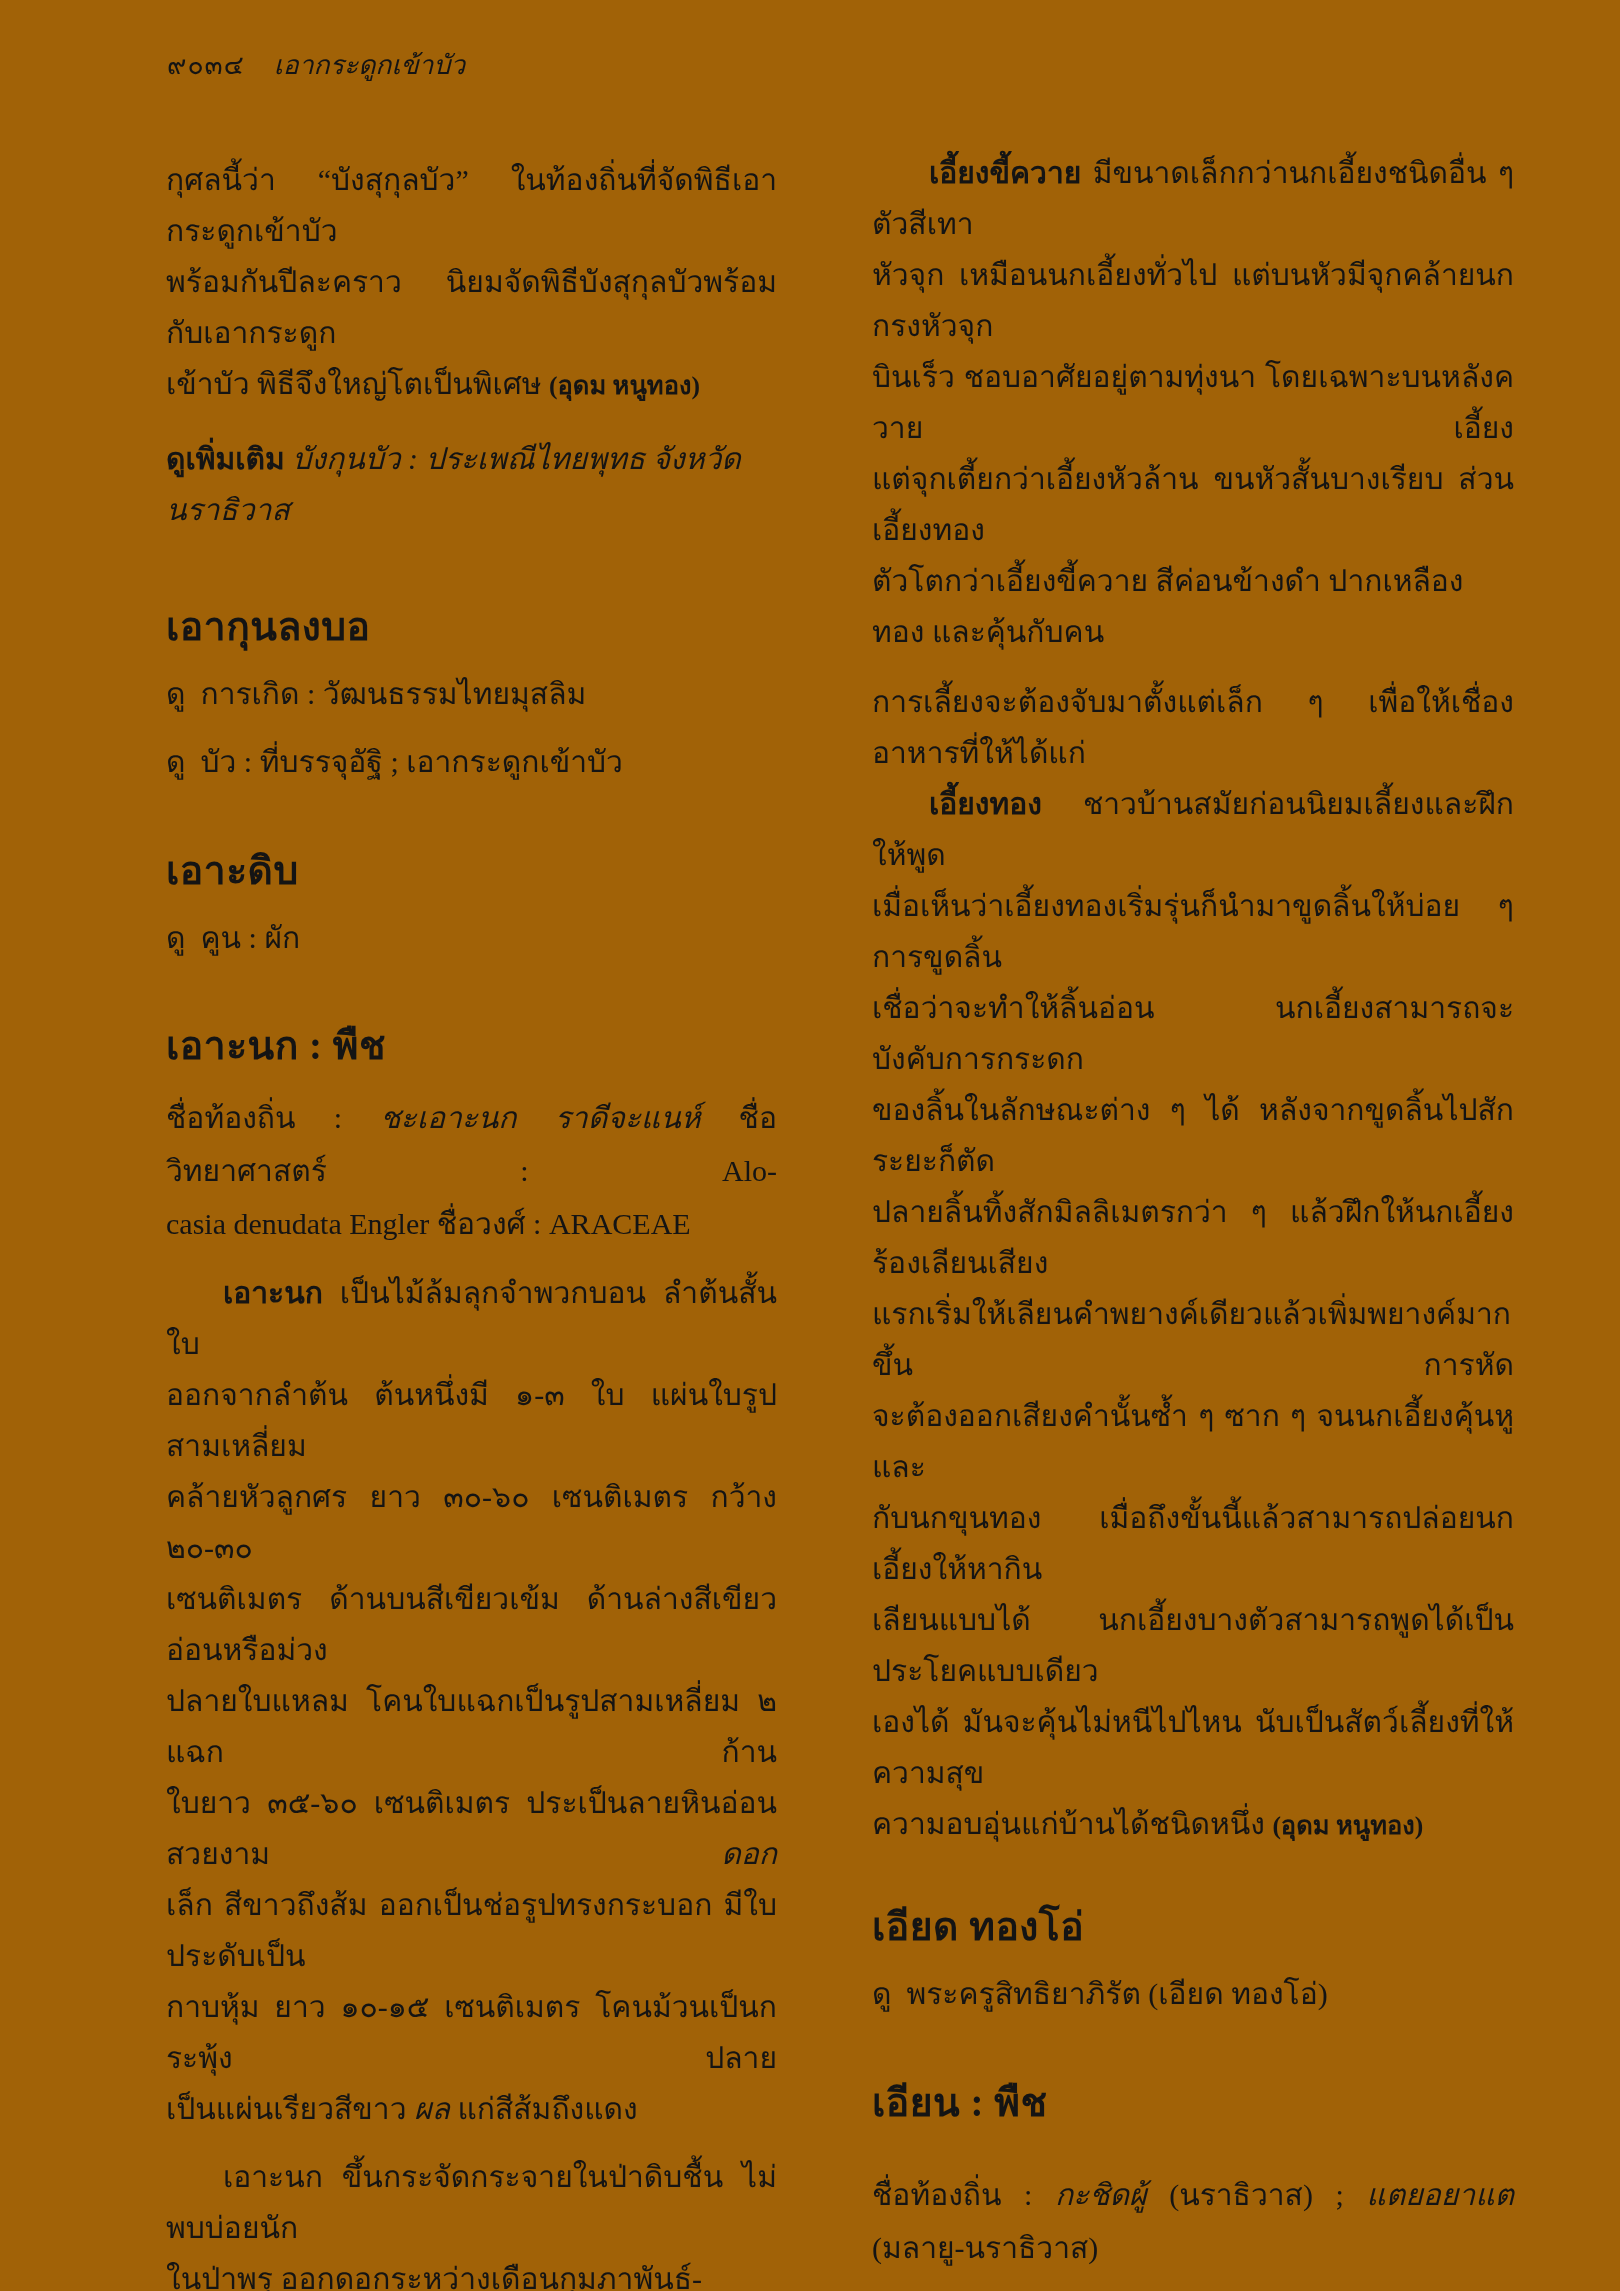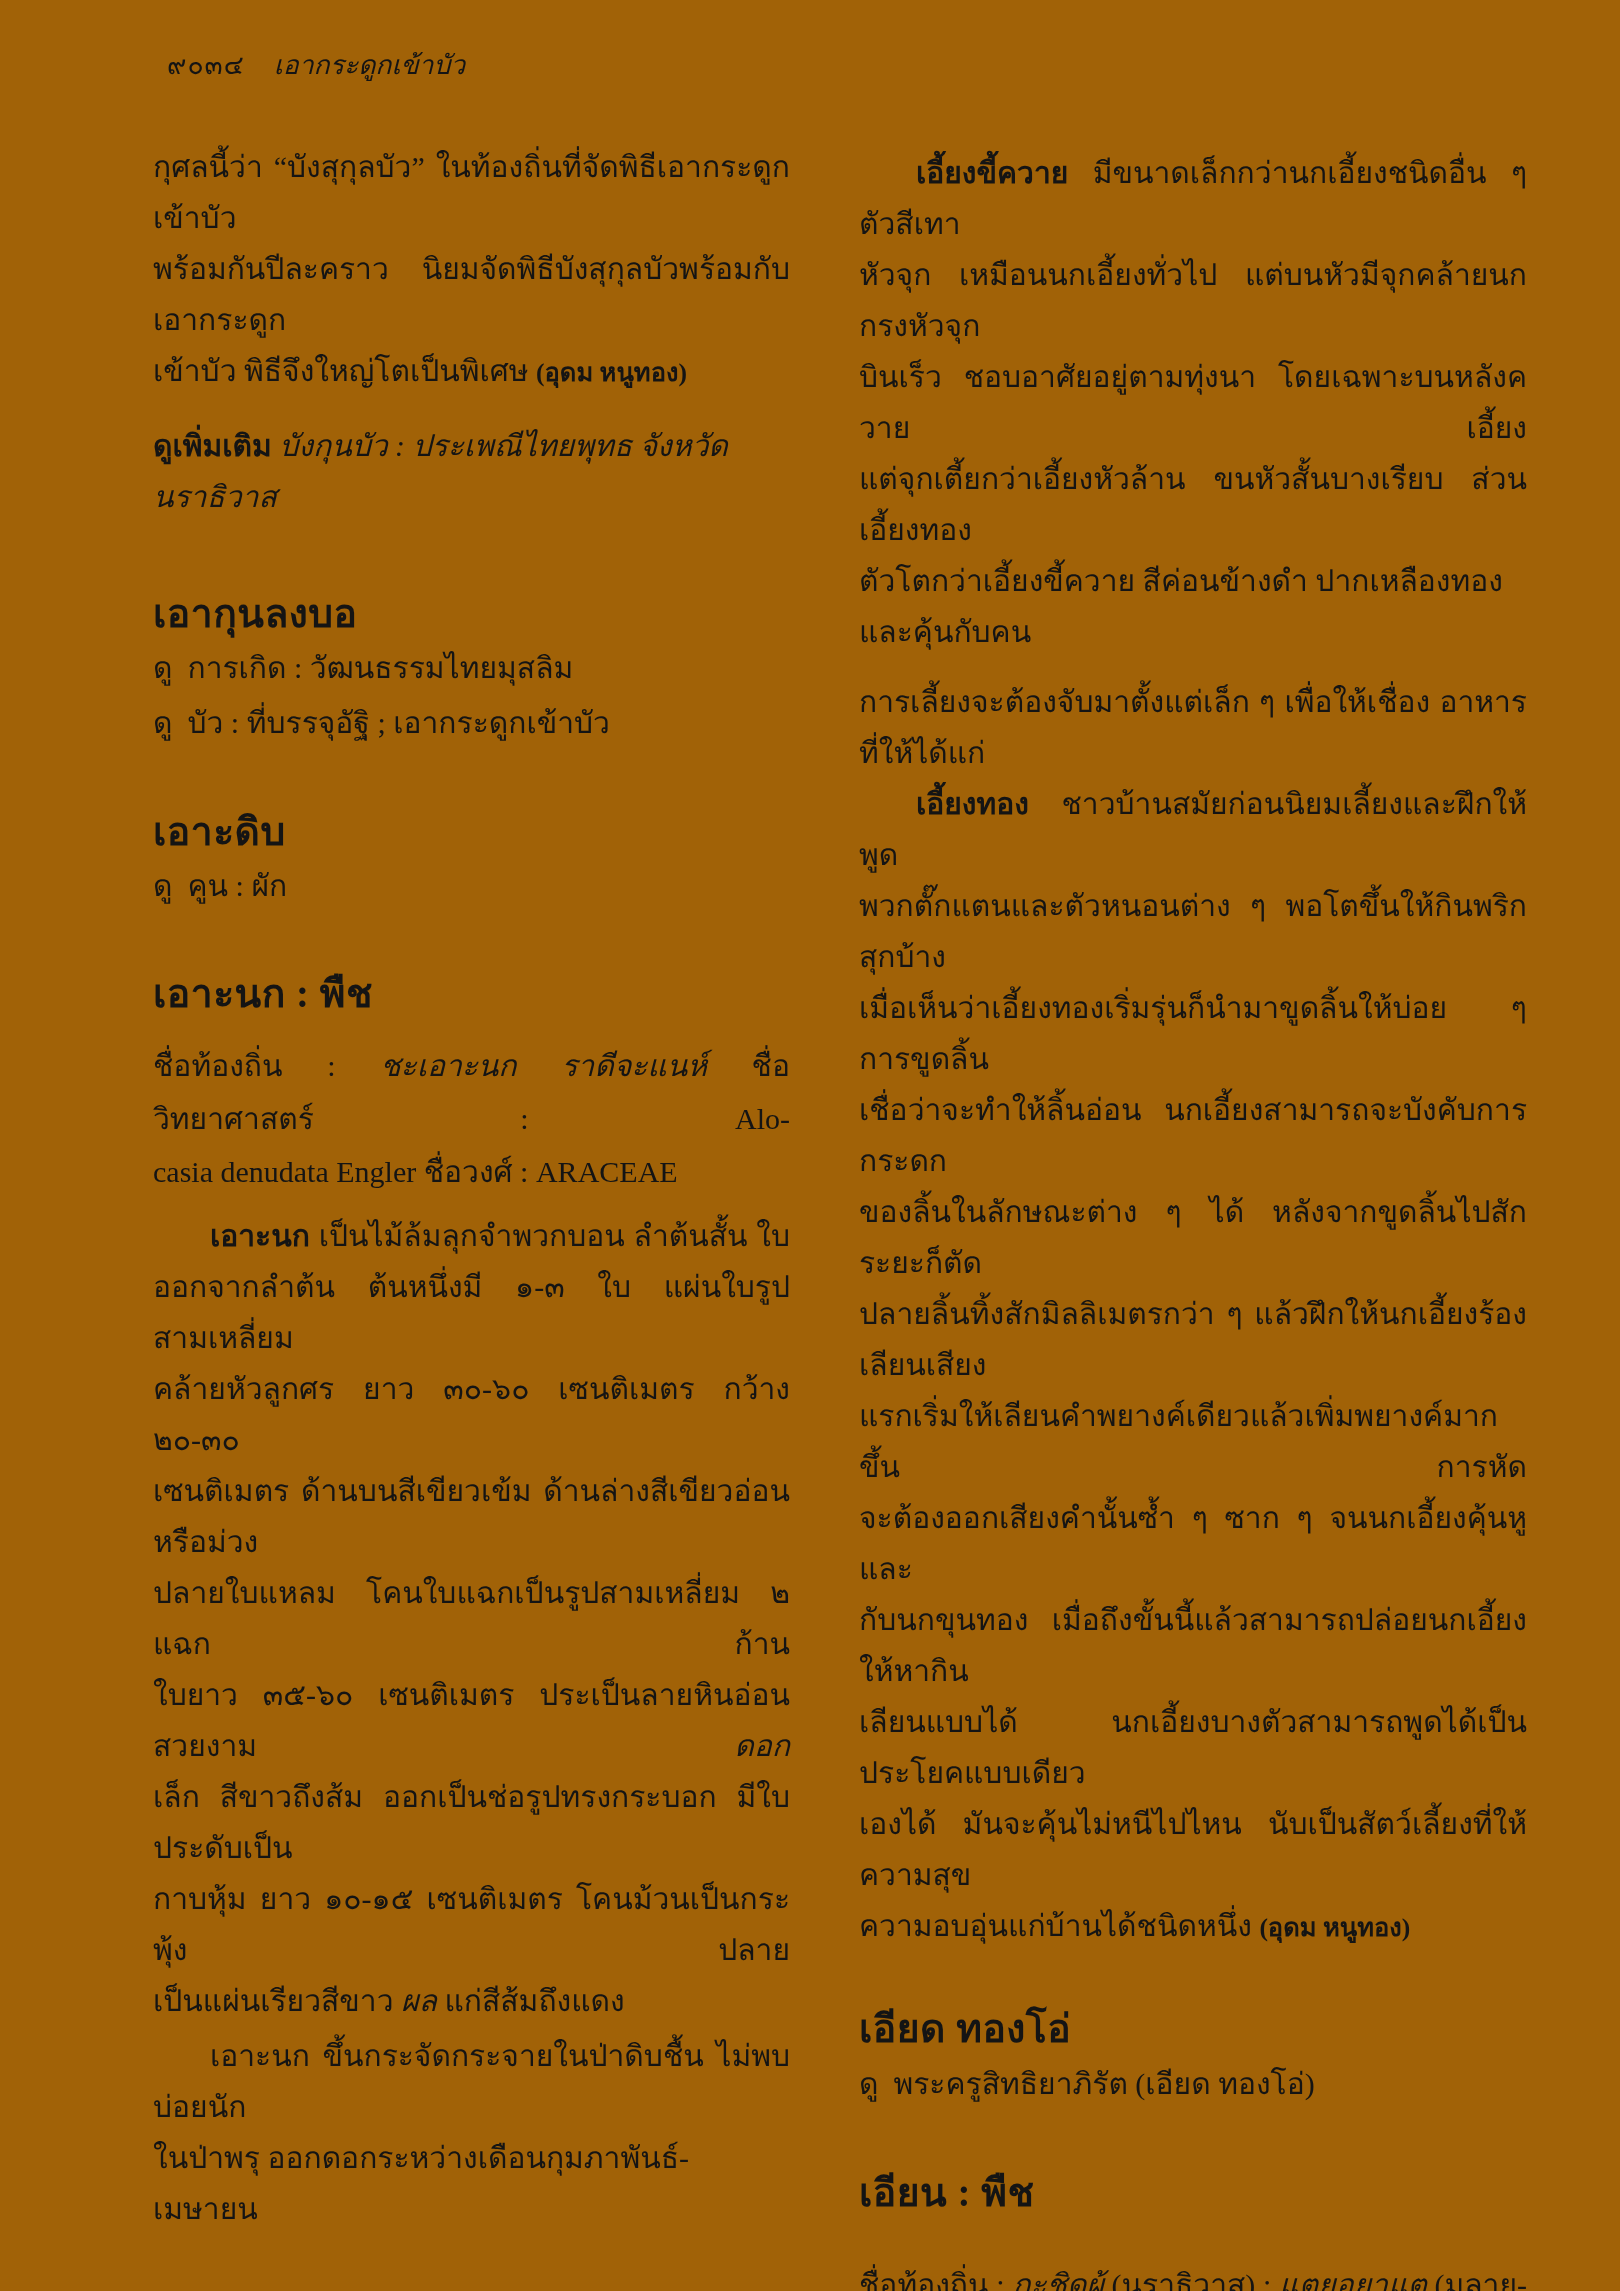--- a/index.html
+++ b/index.html
@@ -13,21 +13,21 @@
   }
   .running-head {
     position:absolute; left:167px; top:49px;
     font-size:26.5px; line-height:33px; white-space:nowrap;
   }
   .running-head .pageno { font-weight:normal; letter-spacing:1px; margin-right:29px; }
   .running-head .title  { font-style:italic; }
   .column { position:absolute; top:137px; }
   .col-left  { left:149px; width:645px; }
   .col-right { left:855px; width:676px; }
-  .block { margin:4px; }
+  .block { margin:17px; }
   .para .line, .crossref .line, .see_also .line { font-size:30px; line-height:51px; }
   .names .line { font-size:30px; line-height:53px; }
   .line {
     text-align:justify;
     text-align-last:justify;
     overflow-wrap:break-word;
   }
   .line.last { text-align:left; text-align-last:left; }
   .line.indent { text-indent:57px; }
   .hw {
@@ -91,21 +91,20 @@
       <div class="block para" style="margin-top: 9.8px;">
         <div class="line indent"><span class="seg-b">เอี้ยงขี้ควาย </span><span class="seg-n">มีขนาดเล็กกว่านกเอี้ยงชนิดอื่น ๆ ตัวสีเทา</span></div>
         <div class="line"><span class="seg-n">หัวจุก เหมือนนกเอี้ยงทั่วไป แต่บนหัวมีจุกคล้ายนกกรงหัวจุก</span></div>
         <div class="line"><span class="seg-n">บินเร็ว ชอบอาศัยอยู่ตามทุ่งนา โดยเฉพาะบนหลังควาย เอี้ยง</span></div>
         <div class="line"><span class="seg-n">แต่จุกเตี้ยกว่าเอี้ยงหัวล้าน ขนหัวสั้นบางเรียบ ส่วนเอี้ยงทอง</span></div>
         <div class="line last"><span class="seg-n">ตัวโตกว่าเอี้ยงขี้ควาย สีค่อนข้างดำ ปากเหลืองทอง และคุ้นกับคน</span></div>
       </div>
       <div class="block para" style="margin-top: 19.6px;">
         <div class="line"><span class="seg-n">การเลี้ยงจะต้องจับมาตั้งแต่เล็ก ๆ เพื่อให้เชื่อง อาหารที่ให้ได้แก่</span></div>
         <div class="line indent"><span class="seg-b">เอี้ยงทอง </span><span class="seg-n">ชาวบ้านสมัยก่อนนิยมเลี้ยงและฝึกให้พูด</span></div>
-        <div class="line"><span class="seg-n">พวกตั๊กแตนและตัวหนอนต่าง ๆ พอโตขึ้นให้กินพริกสุกบ้าง</span></div>
         <div class="line"><span class="seg-n">เมื่อเห็นว่าเอี้ยงทองเริ่มรุ่นก็นำมาขูดลิ้นให้บ่อย ๆ การขูดลิ้น</span></div>
         <div class="line"><span class="seg-n">เชื่อว่าจะทำให้ลิ้นอ่อน นกเอี้ยงสามารถจะบังคับการกระดก</span></div>
         <div class="line"><span class="seg-n">ของลิ้นในลักษณะต่าง ๆ ได้ หลังจากขูดลิ้นไปสักระยะก็ตัด</span></div>
         <div class="line"><span class="seg-n">ปลายลิ้นทิ้งสักมิลลิเมตรกว่า ๆ แล้วฝึกให้นกเอี้ยงร้องเลียนเสียง</span></div>
         <div class="line"><span class="seg-n">แรกเริ่มให้เลียนคำพยางค์เดียวแล้วเพิ่มพยางค์มากขึ้น การหัด</span></div>
         <div class="line"><span class="seg-n">จะต้องออกเสียงคำนั้นซ้ำ ๆ ซาก ๆ จนนกเอี้ยงคุ้นหูและ</span></div>
         <div class="line"><span class="seg-n">กับนกขุนทอง เมื่อถึงขั้นนี้แล้วสามารถปล่อยนกเอี้ยงให้หากิน</span></div>
         <div class="line"><span class="seg-n">เลียนแบบได้ นกเอี้ยงบางตัวสามารถพูดได้เป็นประโยคแบบเดียว</span></div>
         <div class="line"><span class="seg-n">เองได้ มันจะคุ้นไม่หนีไปไหน นับเป็นสัตว์เลี้ยงที่ให้ความสุข</span></div>
         <div class="line last"><span class="seg-n">ความอบอุ่นแก่บ้านได้ชนิดหนึ่ง </span><span class="seg-credit">(อุดม หนูทอง)</span></div>

